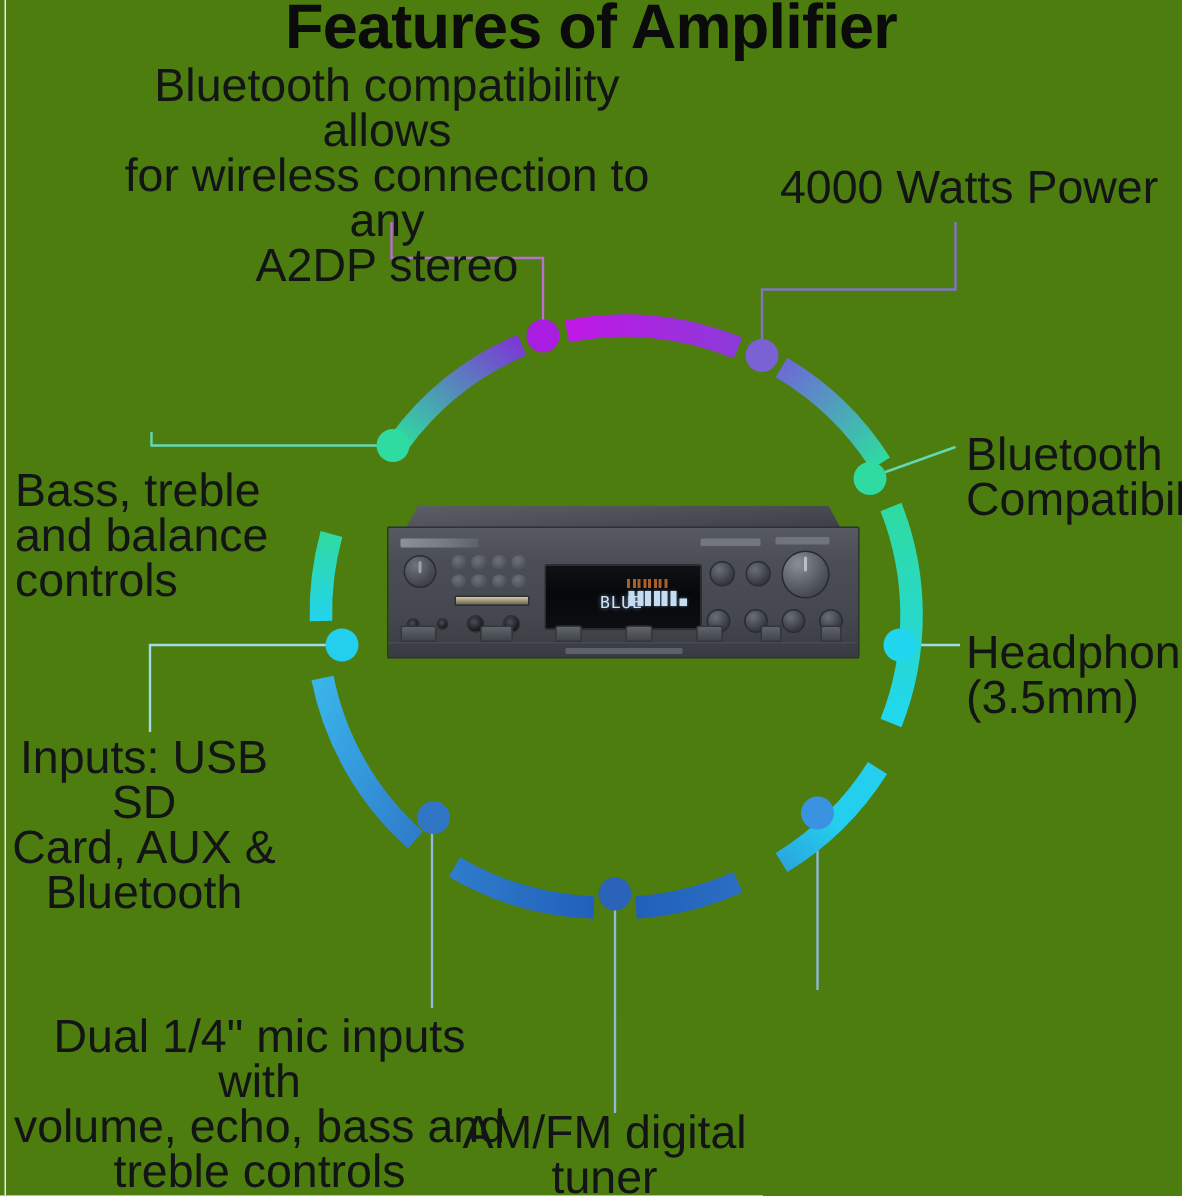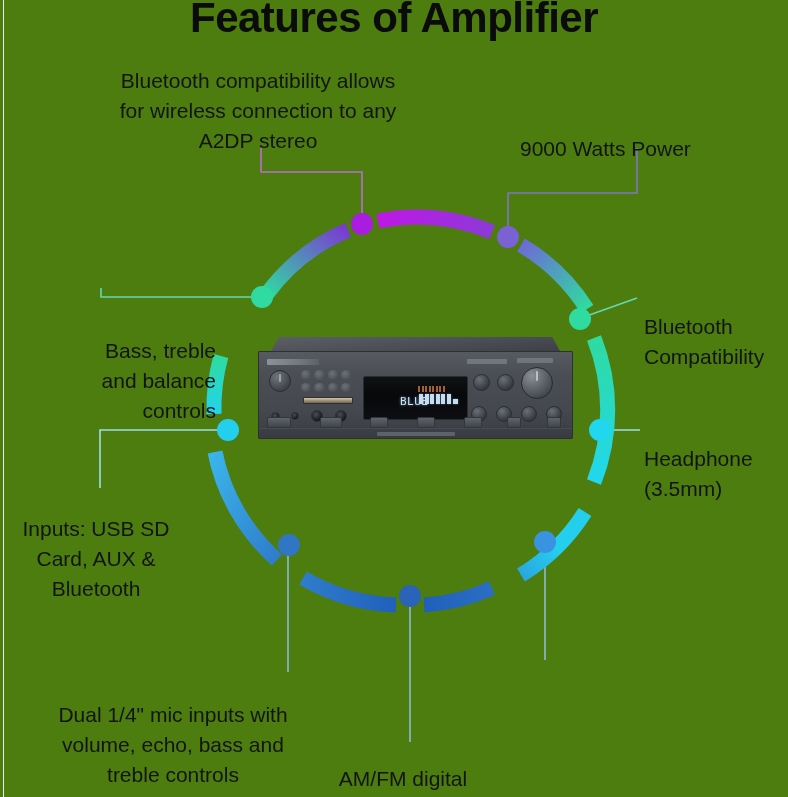--- a/index.html
+++ b/index.html
@@ -40,28 +40,27 @@
     position: absolute; left: 0; top: 0;
     width: 788px; height: 797px;
     pointer-events: none;
   }
 
   
   .label {
     position: absolute;
     color: #121416;
     font-family: "Liberation Sans", sans-serif;
-    font-size: 21px;
+    font-size: 31px;
     line-height: 30px;
     white-space: pre-line;
-    margin-top: 24px;
   }
   .lbl-bt-compat-allows { left: 58px;  top: 42px;  width: 400px; text-align: center; }
   .lbl-watts           { left: 520px; top: 110px; width: 260px; text-align: left; }
-  .lbl-bass            { left: 24px;  top: 312px; width: 192px; text-align: right; }
+  .lbl-bass            { left: 10px;  top: 312px; width: 192px; text-align: left; }
   .lbl-inputs          { left: -4px;  top: 490px; width: 200px; text-align: center; }
   .lbl-bt-compat       { left: 644px; top: 288px; width: 200px; text-align: left; }
   .lbl-headphone       { left: 644px; top: 420px; width: 200px; text-align: left; }
   .lbl-mic             { left: 8px;   top: 676px; width: 330px; text-align: center; }
   .lbl-amfm            { left: 308px; top: 740px; width: 190px; text-align: center; }
   .lbl-plays           { left: 438px; top: 663px; width: 300px; text-align: center; }
 
   
   .amp-wrap {
     position: absolute;
@@ -405,21 +404,21 @@
       </div>
 
       <div class="amp-footer"></div>
     </div>
   </div>
 
   <div class="label lbl-bt-compat-allows">Bluetooth compatibility allows
 for wireless connection to any
 A2DP stereo</div>
 
-  <div class="label lbl-watts">9000 Watts Power</div>
+  <div class="label lbl-watts">4000 Watts Power</div>
 
   <div class="label lbl-bt-compat">Bluetooth
 Compatibility</div>
 
   <div class="label lbl-headphone">Headphone
 (3.5mm)</div>
 
 
   <div class="label lbl-amfm">AM/FM digital
 tuner</div>

